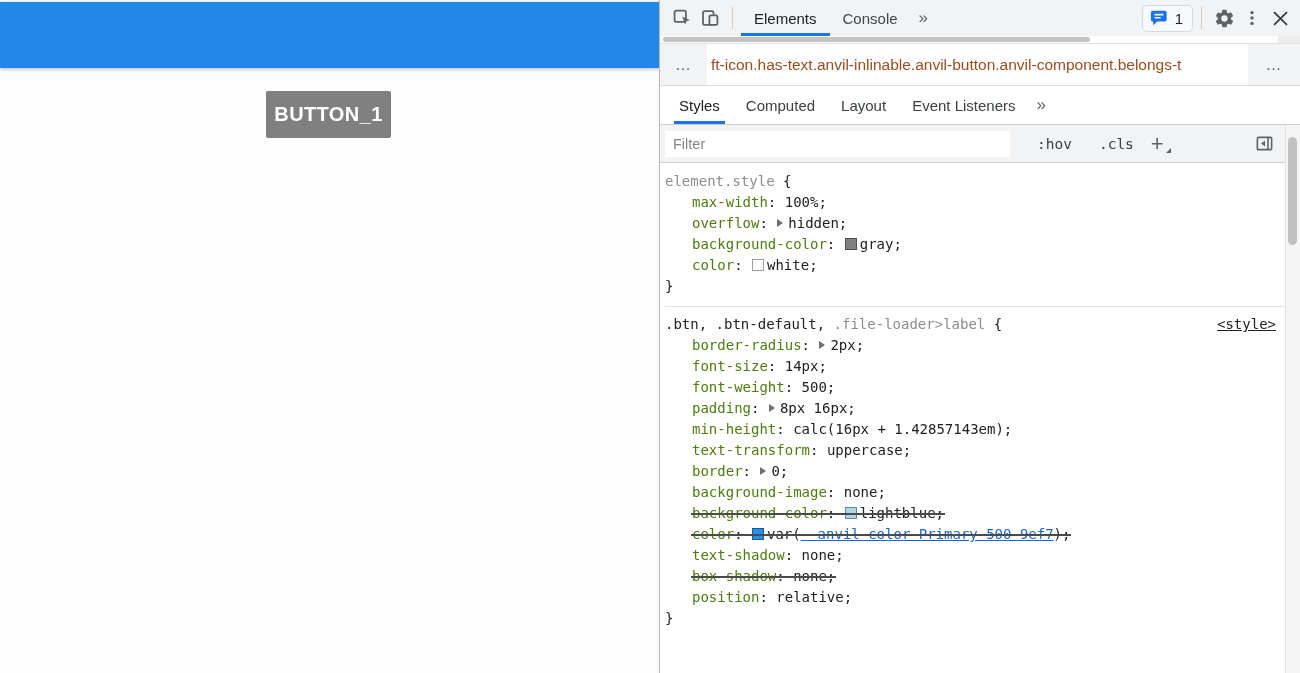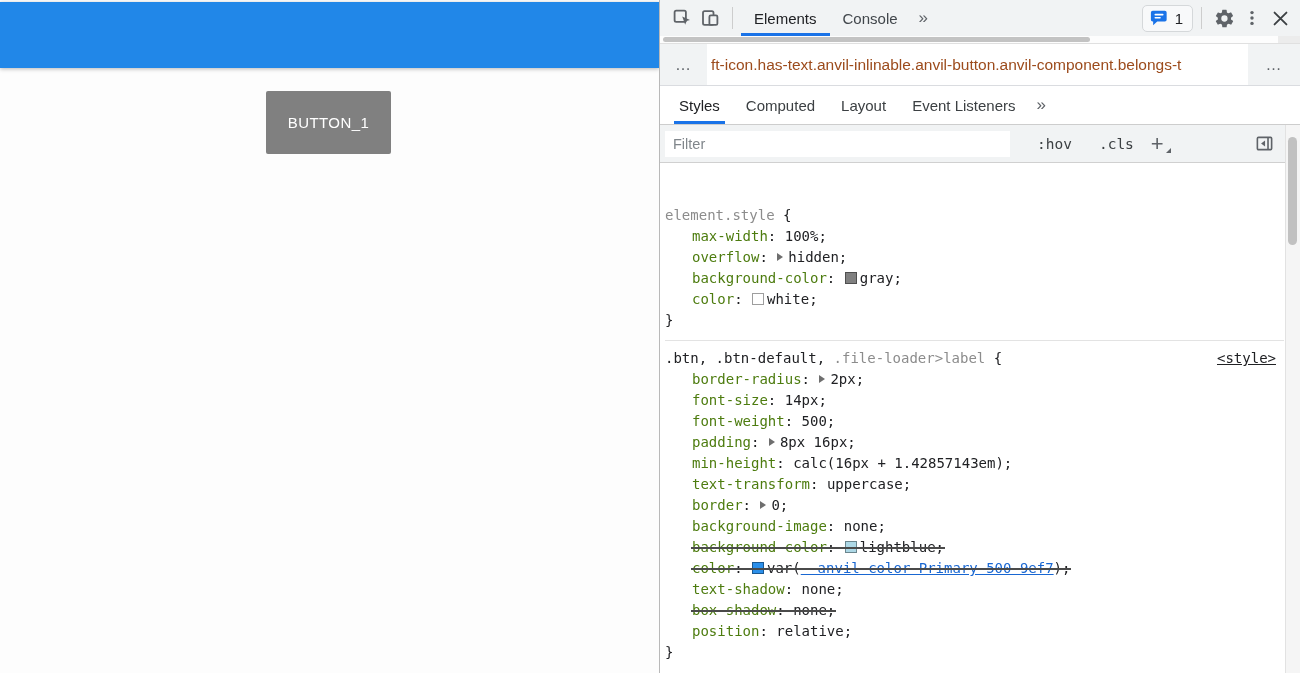--- a/index.html
+++ b/index.html
@@ -9,23 +9,23 @@
     background:#fff; font-family:"Liberation Sans", sans-serif; color:#202124;
   }
 
   
   .app-page { position:absolute; left:0; top:0; width:659px; height:673px; background:#fdfdfd; }
   .app-header {
     position:absolute; left:0; top:2px; width:100%; height:66px;
     background:#2187e8; box-shadow:0 1px 4px rgba(0,0,0,.28);
   }
   .app-button {
-    position:absolute; left:266px; top:91px; width:125px; height:63px;
+    position:absolute; left:266px; top:91px; width:125px; height:47px;
     background:#808080; color:#fff; border:0; border-radius:2px;
-    font-family:"Liberation Sans", sans-serif; font-weight:normal; font-size:15px;
+    font-family:"Liberation Sans", sans-serif; font-weight:bold; font-size:20px;
     letter-spacing:.4px; text-transform:uppercase; cursor:pointer;
   }
 
   
   .devtools {
     position:absolute; left:659px; top:0; width:641px; height:673px;
     border-left:1px solid #b9b9b9; background:#fff;
     display:flex; flex-direction:column; font-size:15px;
   }
 
@@ -69,21 +69,21 @@
     color:#9c4b1c; font-size:15.5px; cursor:pointer;
   }
 
   
   .sb-tabs { height:39px; border-bottom:1px solid #cdcdcd; display:flex; align-items:stretch; padding-left:6px; background:#fff; flex:0 0 auto; }
   .sb-tab { padding:0 5px; margin:0 8px; display:flex; align-items:center; color:#3c4043; cursor:pointer; font-size:15px; }
   .sb-tab.active { color:#202124; box-shadow:inset 0 -3px 0 #1a73e8; }
   .sb-tabs .more-tabs { display:flex; align-items:center; }
 
   
-  .sidebar-lower { flex:1; position:relative; display:flex; flex-direction:column; min-height:0;gap:34px; }
+  .sidebar-lower { flex:1; position:relative; display:flex; flex-direction:column; min-height:0; }
   .vscroll-track { position:absolute; top:0; right:0; bottom:0; width:15px; background:#f5f5f5; border-left:1px solid #e2e2e2; }
   .vscroll-thumb { position:absolute; top:12px; right:3px; width:9px; height:108px; border-radius:5px; background:#c1c1c1; cursor:pointer; }
 
   .filter-row {
     height:38px; background:#f1f3f4; border-bottom:1px solid #d0d0d0;
     display:flex; align-items:center; padding:0 22px 0 5px; gap:0; flex:0 0 auto;
   }
   .filter-input {
     width:345px; height:26px; border:0; border-radius:0; background:#fff; padding:0 8px;
     font-family:"Liberation Sans", sans-serif; font-size:14.5px; color:#202124; outline:none; flex:0 0 auto;

